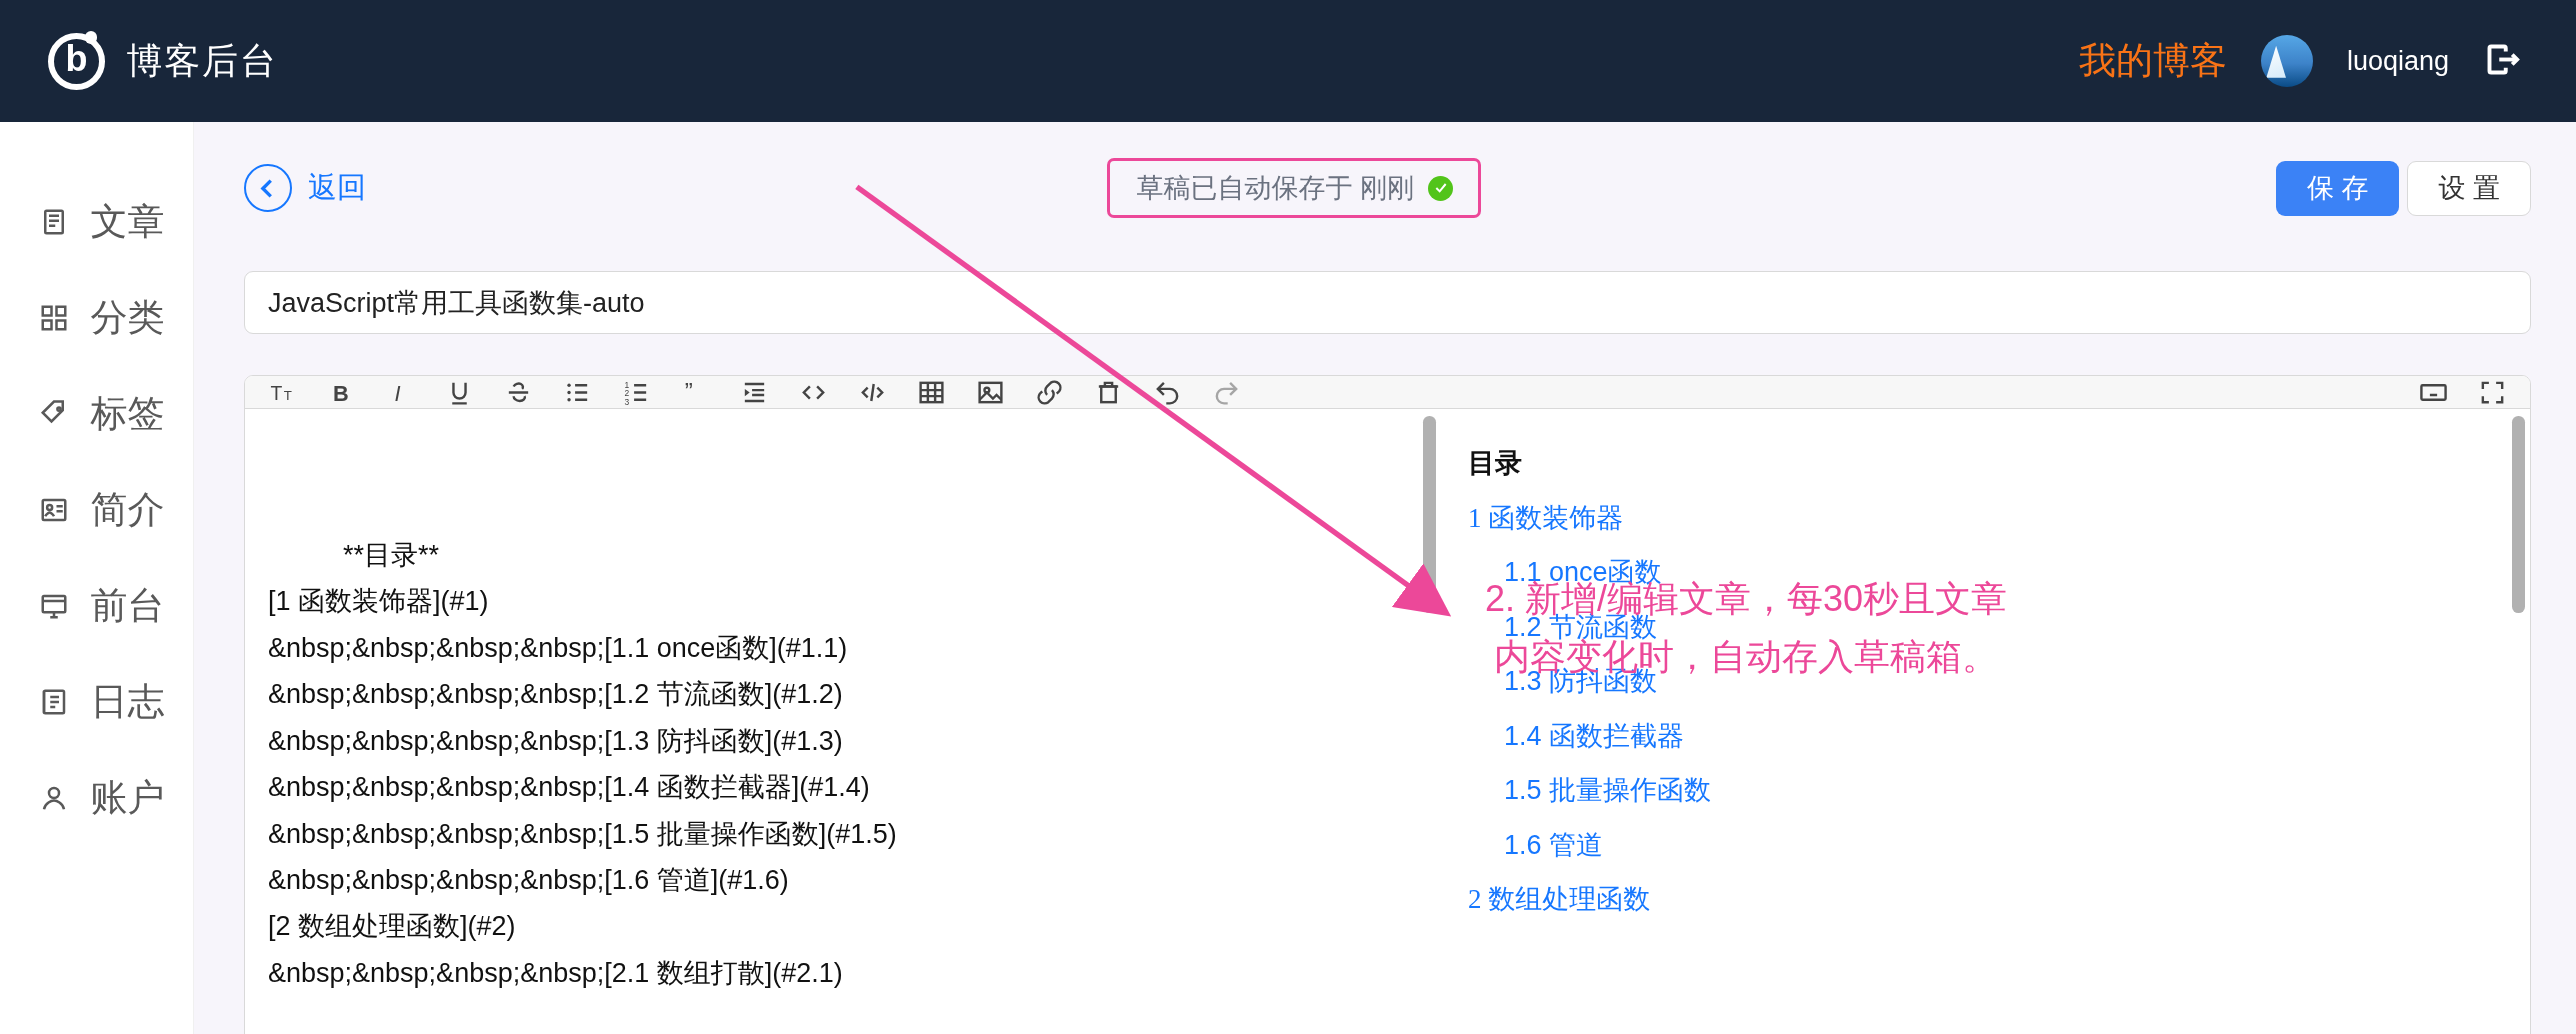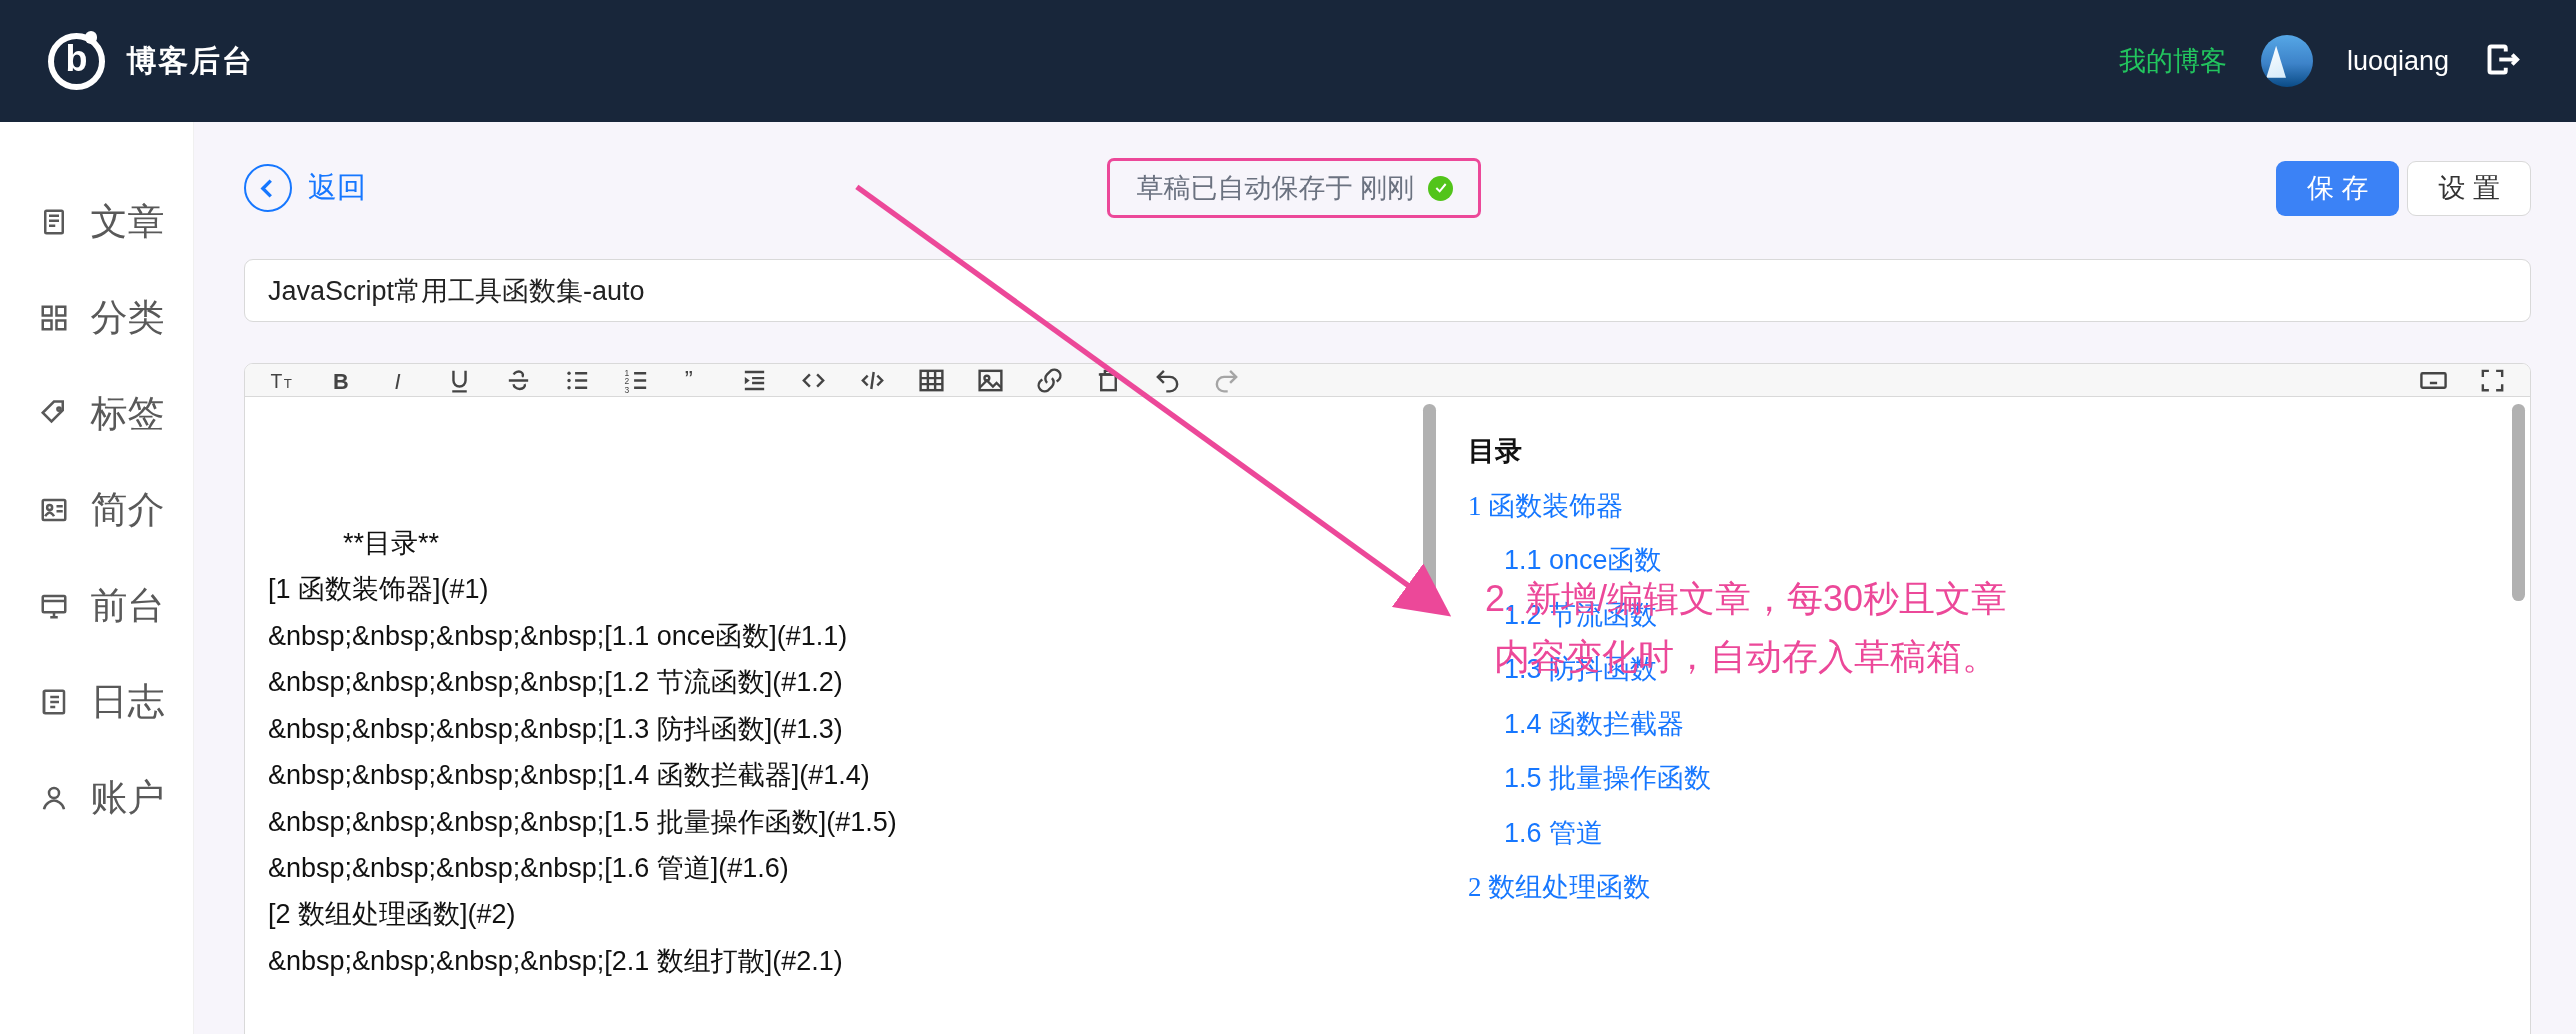--- a/index.html
+++ b/index.html
@@ -18,23 +18,23 @@
     display:flex; align-items:center; color:#fff;
     padding:0 54px 0 48px;
   }
   .logo-wrap{display:flex;align-items:center;gap:21.5px;}
   .logo-glyph{
     width:57px;height:57px;border:6.3px solid #fff;border-radius:50%;
     display:flex;align-items:center;justify-content:center;position:relative;
   }
   .logo-glyph::before{content:"";position:absolute;right:1.8px;top:-7.2px;width:12.5px;height:12.5px;background:#fff;border-radius:50%;}
   .logo-glyph span{font-size:36px;font-weight:700;color:#fff;transform:translateY(-1.8px);}
-  .brand-title{font-size:30px;font-weight:700;letter-spacing:1.8px;}
+  .brand-title{font-size:36px;font-weight:400;letter-spacing:1.8px;}
   .topbar-right{margin-left:auto;display:flex;align-items:center;gap:34px;}
-  .myblog-link{font-size:27px;color:#22c55e;font-family:Liberation Mono, monospace;}
+  .myblog-link{font-size:37px;color:#f97316;font-family:Liberation Mono, monospace;}
   .avatar{width:52px;height:52px;border-radius:50%;background:linear-gradient(180deg,#56a7e6 0%,#3d83c9 55%,#0a4b86 100%);position:relative;overflow:hidden;}
   .avatar::after{content:"";position:absolute;left:5.4px;top:10.7px;width:19.7px;height:32px;background:linear-gradient(160deg,#fff,#d6ebfa);clip-path:polygon(0 100%,50% 0,100% 100%);}
   .username{font-size:27px;color:#fff;}
   .logout-icon svg{width:39px;height:39px;stroke:#fff;}
 
   .body-wrap{display:flex;width:100%;height:calc(100% - 122px);}
   .sidebar{
     width:194px;flex:0 0 194px;background:#fff;
     padding-top:52px;
     border-right:0.9px solid #f0f0f0;
@@ -66,21 +66,21 @@
     color:#6b7280;font-size:27px;
   }
   .draft-check{width:25px;height:25px;border-radius:50%;background:#52c41a;display:flex;align-items:center;justify-content:center;}
   .draft-check svg{width:16px;height:16px;stroke:#fff;stroke-width:3;fill:none;}
   .btn-group{display:flex;gap:8px;}
   .btn{height:55px;padding:0 30px;border-radius:9px;font-size:27px;display:flex;align-items:center;cursor:pointer;border:0.9px solid transparent;}
   .btn-primary{background:#3b82f6;color:#fff;}
   .btn-default{background:#fff;color:#333;border-color:var(--border);}
   .title-input{
     width:100%;height:63px;border:0.9px solid var(--border);border-radius:9px;
-    background:#fff;font-size:27px;padding:0 23px;color:#222;outline:none;
+    background:#fff;font-size:27px;padding:0 23px;color:#222;outline:none;margin-top:12px;
   }
   .editor-shell{
     margin-top:41px;flex:1;display:flex;flex-direction:column;
     border:0.9px solid var(--border);border-radius:9px 9px 0 0;overflow:hidden;background:#fff;
   }
   .toolbar{
     height:68px;background:#f7f7f7;border-bottom:0.9px solid var(--border);
     display:flex;align-items:center;padding:0 21.5px;gap:27px;color:#444;
   }
   .tool-btn{width:32px;height:32px;display:flex;align-items:center;justify-content:center;cursor:pointer;}

